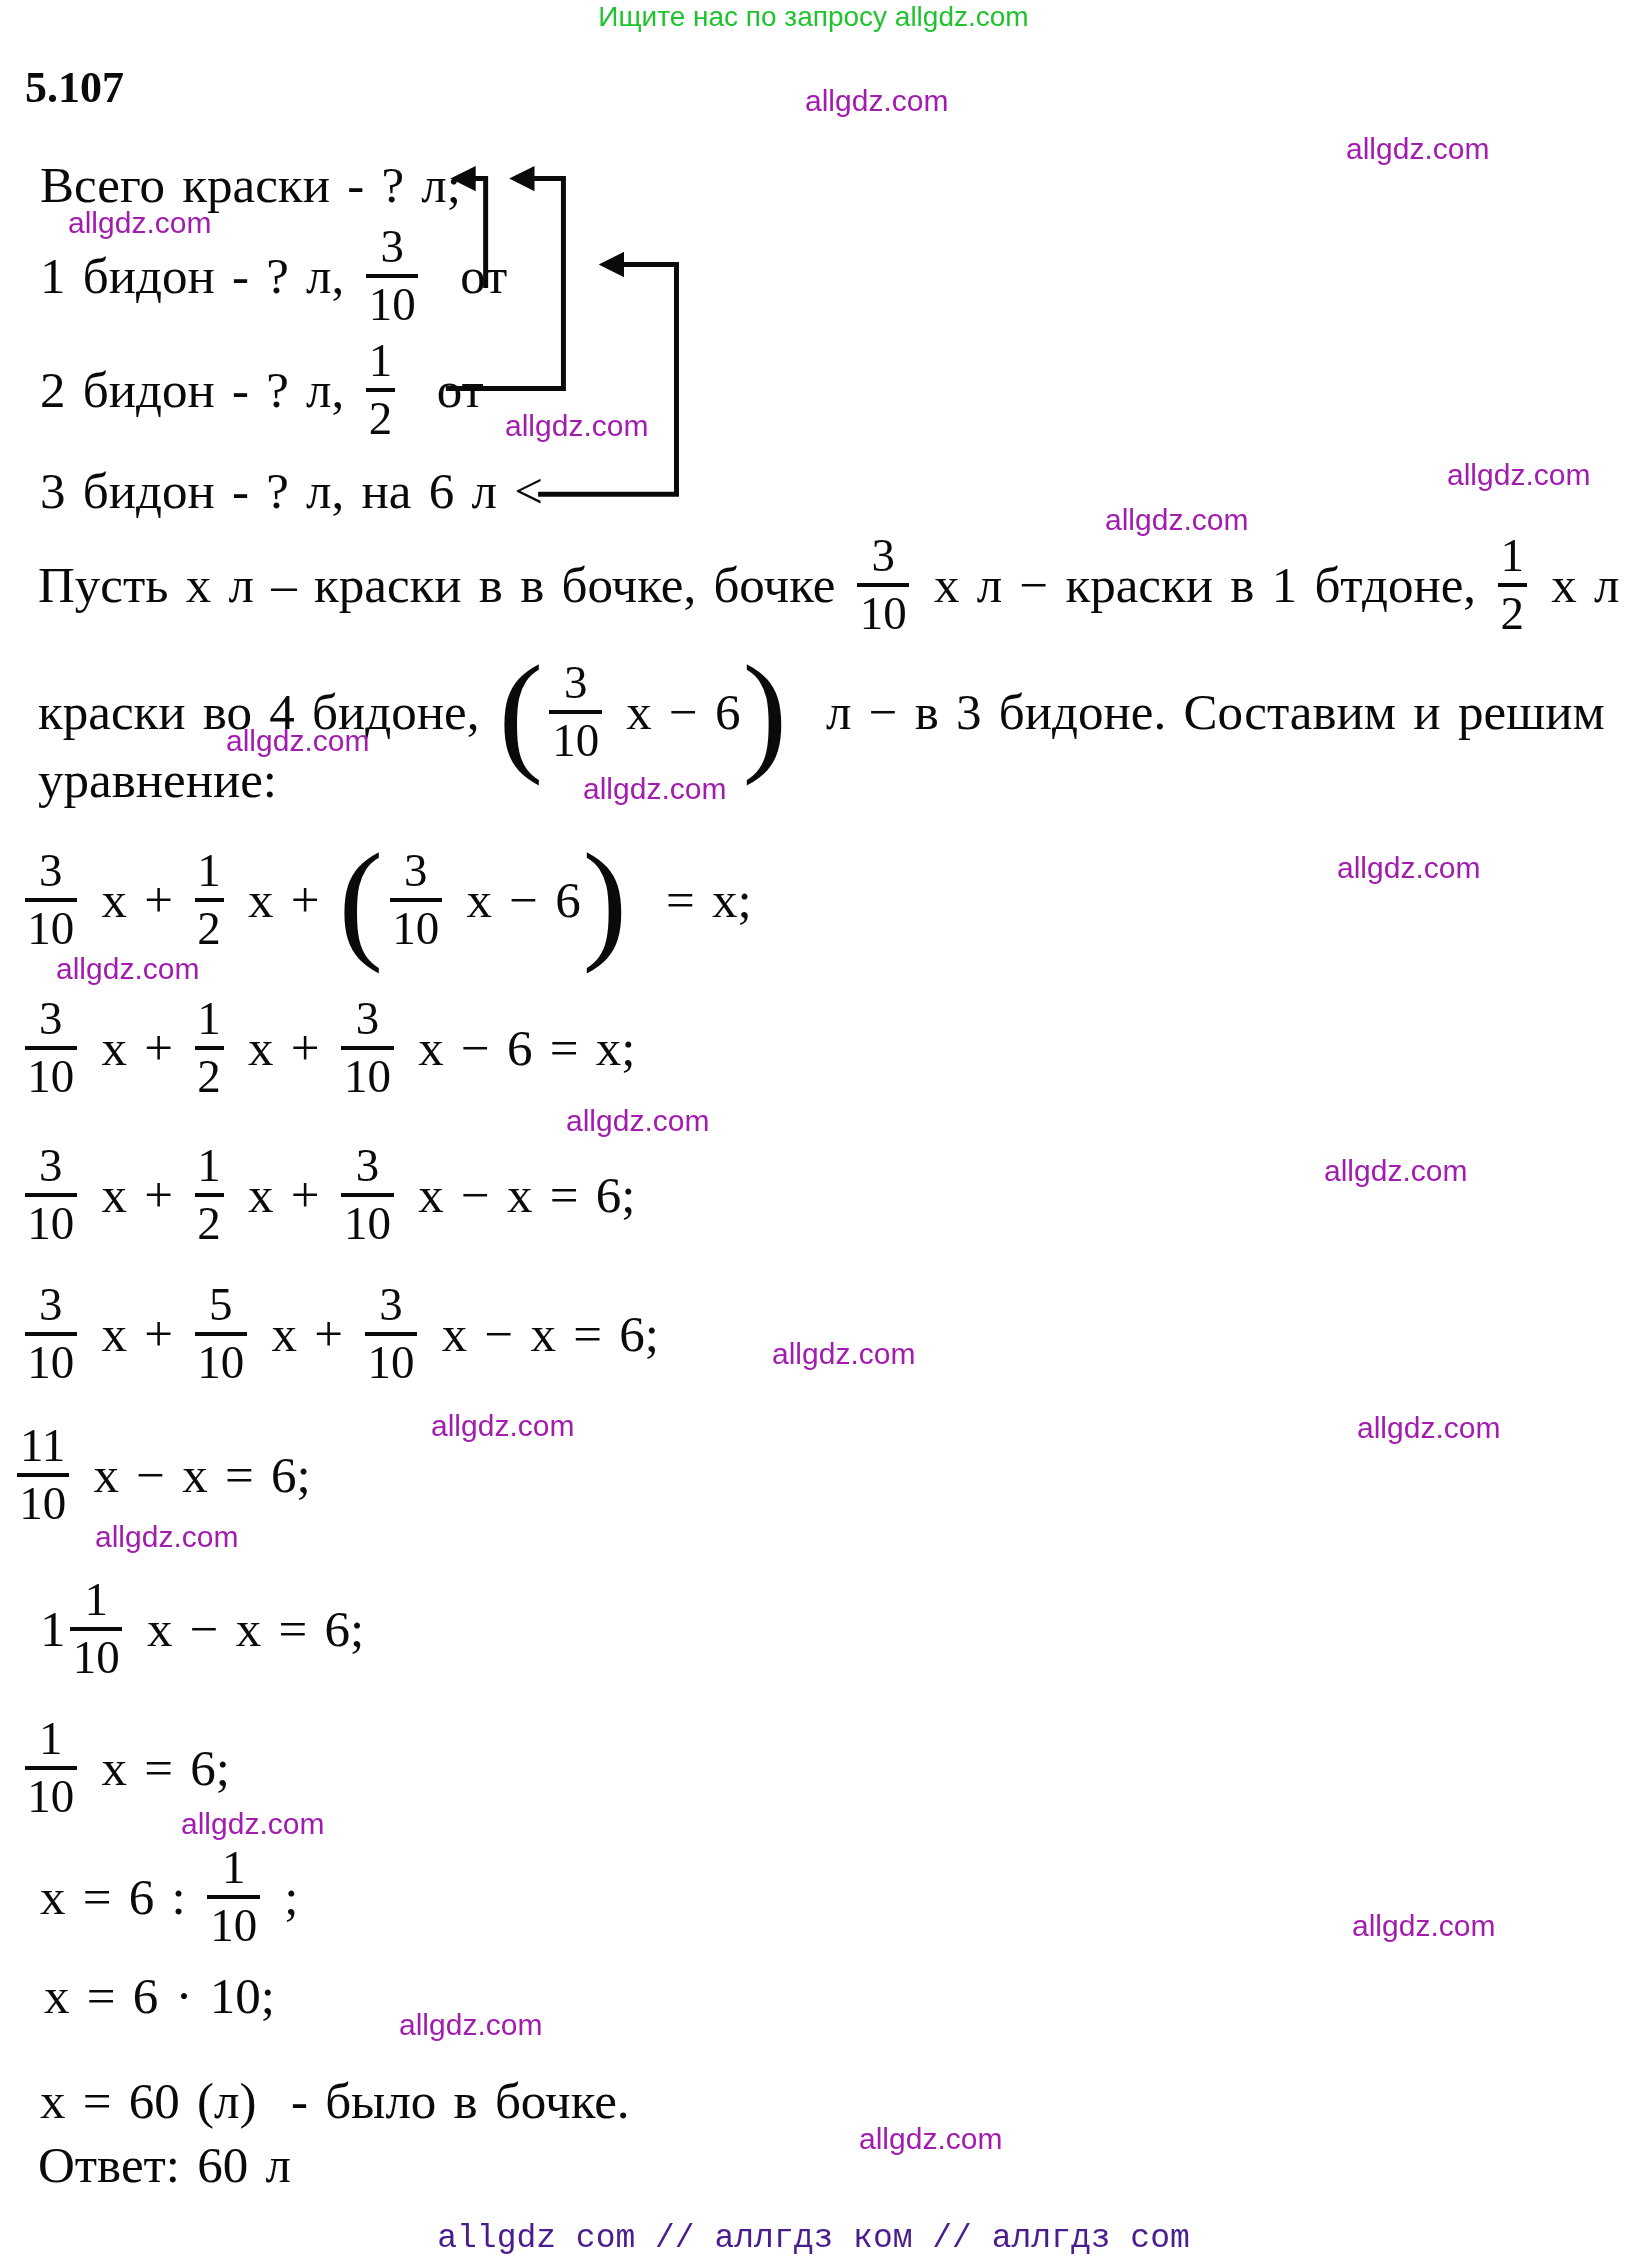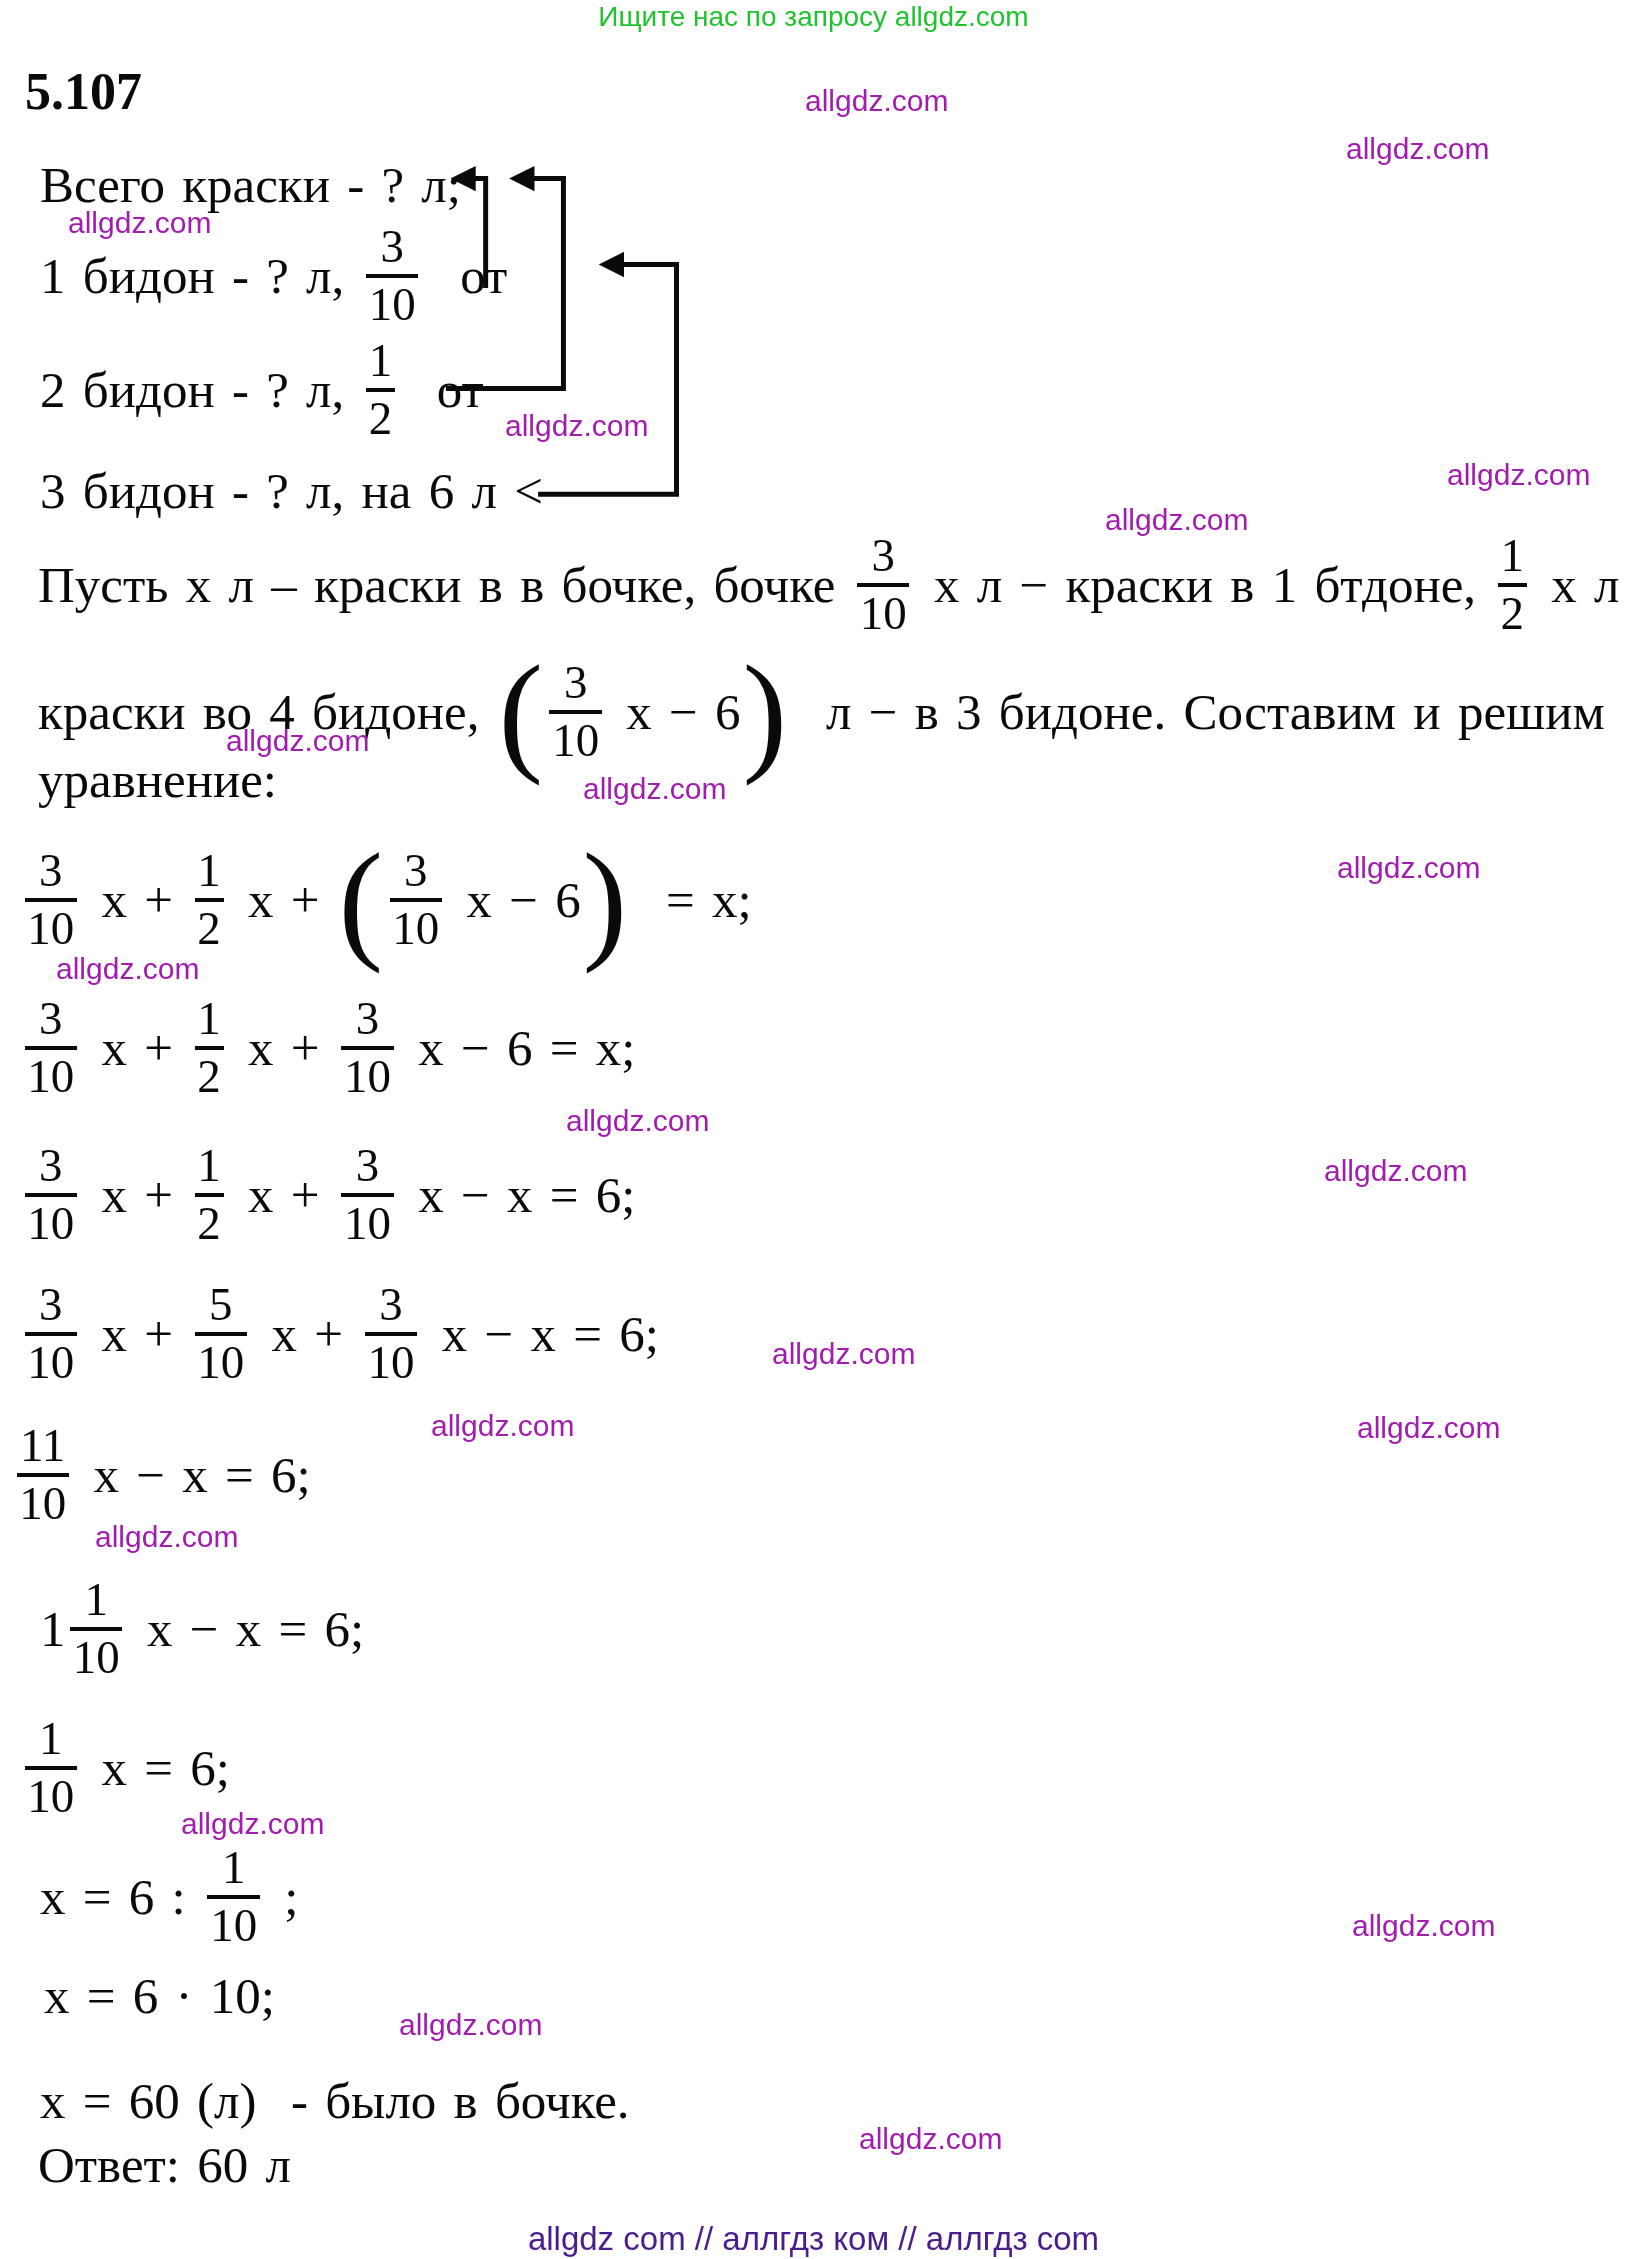--- a/index.html
+++ b/index.html
@@ -1,32 +1,32 @@
 <!DOCTYPE html>
 <html style="font-size:14.5px"><head>
 <meta charset="utf-8">
 <style>
   html,body{margin:0;padding:0;background:#ffffff;}
   #page{position:relative;width:1627px;height:2260px;background:#ffffff;overflow:hidden;
         font-family:"Liberation Serif","DejaVu Serif",serif;color:#0a0a0a;border-radius:13px;}
   .promo{position:absolute;top:0.9px;left:50%;transform:translateX(-50%);
          font-family:"Liberation Sans","DejaVu Sans",sans-serif;font-size:28px;
          color:#1fc32d;white-space:nowrap;}
-  .title{position:absolute;left:25px;top:62px;font-size:52px;font-weight:700;}
+  .title{position:absolute;left:25px;top:62px;font-size:44px;font-weight:700;}
   .line{position:absolute;display:flex;align-items:center;white-space:nowrap;
         font-size:51px;line-height:1.1;word-spacing:4.5px;}
   .line .t{white-space:pre;margin-left:20px;}
   .frac{display:inline-flex;flex-direction:column;align-items:center;margin:0 4.5px 0 4.5px;}
   .frac .fn,.frac .fd{font-size:47px;line-height:1.02;padding:0 2.7px;text-align:center;}
   .frac .fb{align-self:stretch;height:4.5px;background:#0a0a0a;margin:2.7px 0;}
   .bigparen{font-size:134px;line-height:0.78;font-weight:400;margin:0 1.8px;}
   .wm{position:absolute;font-family:"Liberation Sans","DejaVu Sans",sans-serif;
       font-size:30px;color:#a21caf;white-space:nowrap;}
   .footer{position:absolute;top:2220px;left:50%;transform:translateX(-50%);
-          font-family:Liberation Sans, sans-serif;font-size:33px;
+          font-family:Liberation Mono, monospace;font-size:33px;
           color:#4b1d8c;white-space:nowrap;}
   svg.arrows{position:absolute;left:0;top:0;pointer-events:none;}
 </style>
 </head>
 <body>
 
 <div id="page">
 
   <div class="promo">Ищите нас по запросу allgdz.com</div>
 

